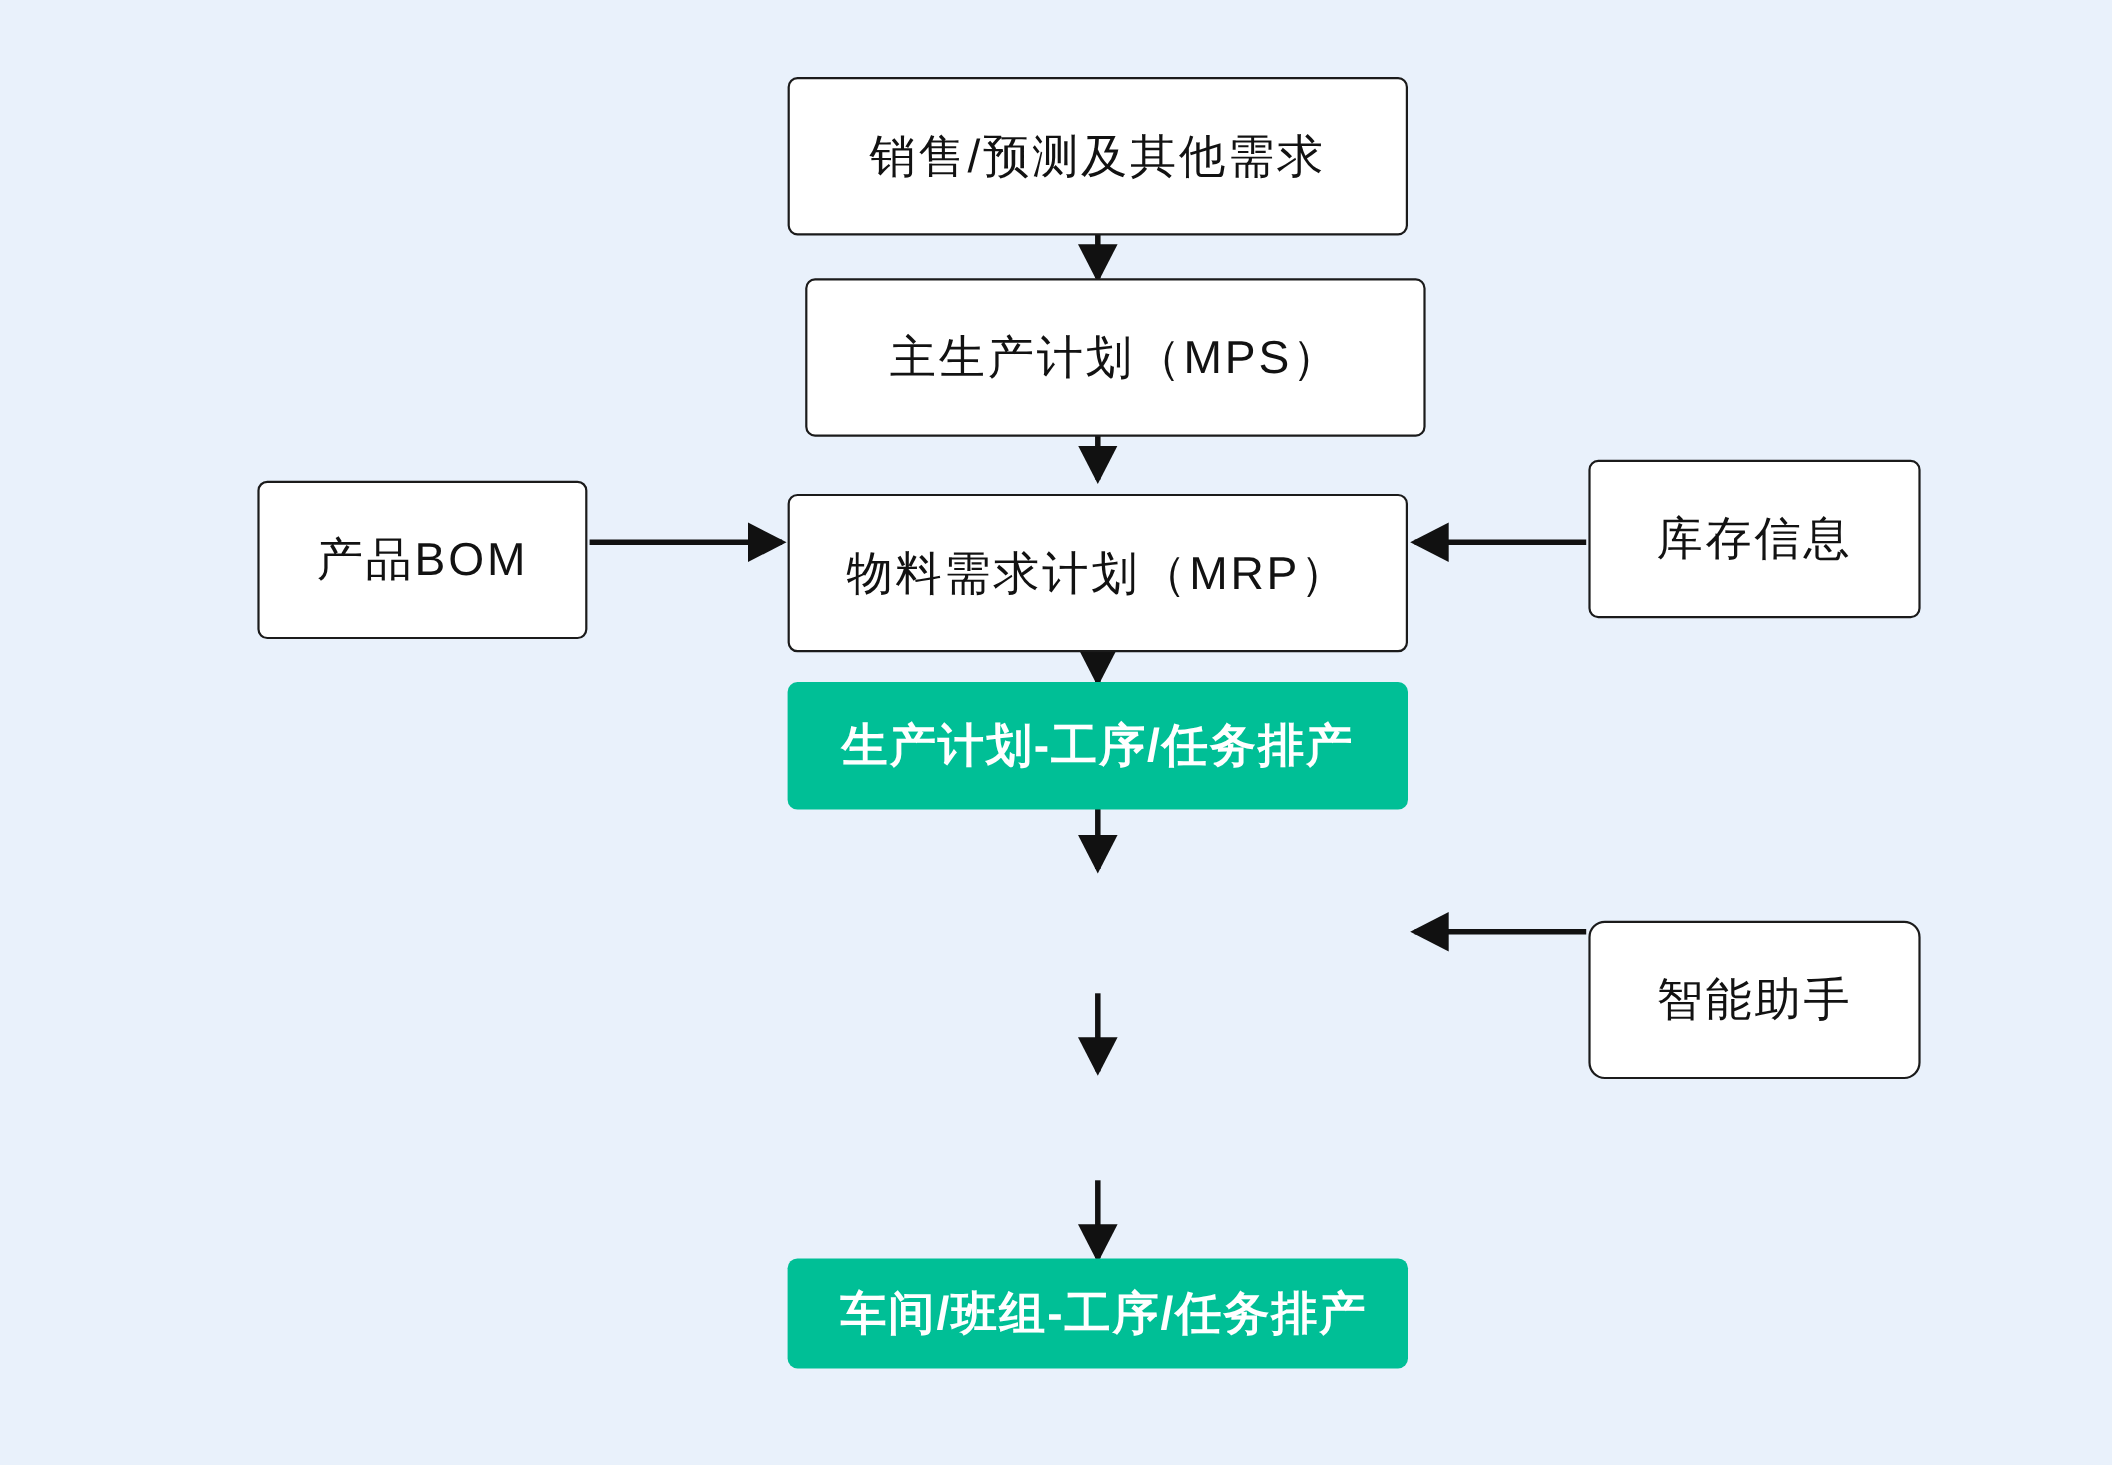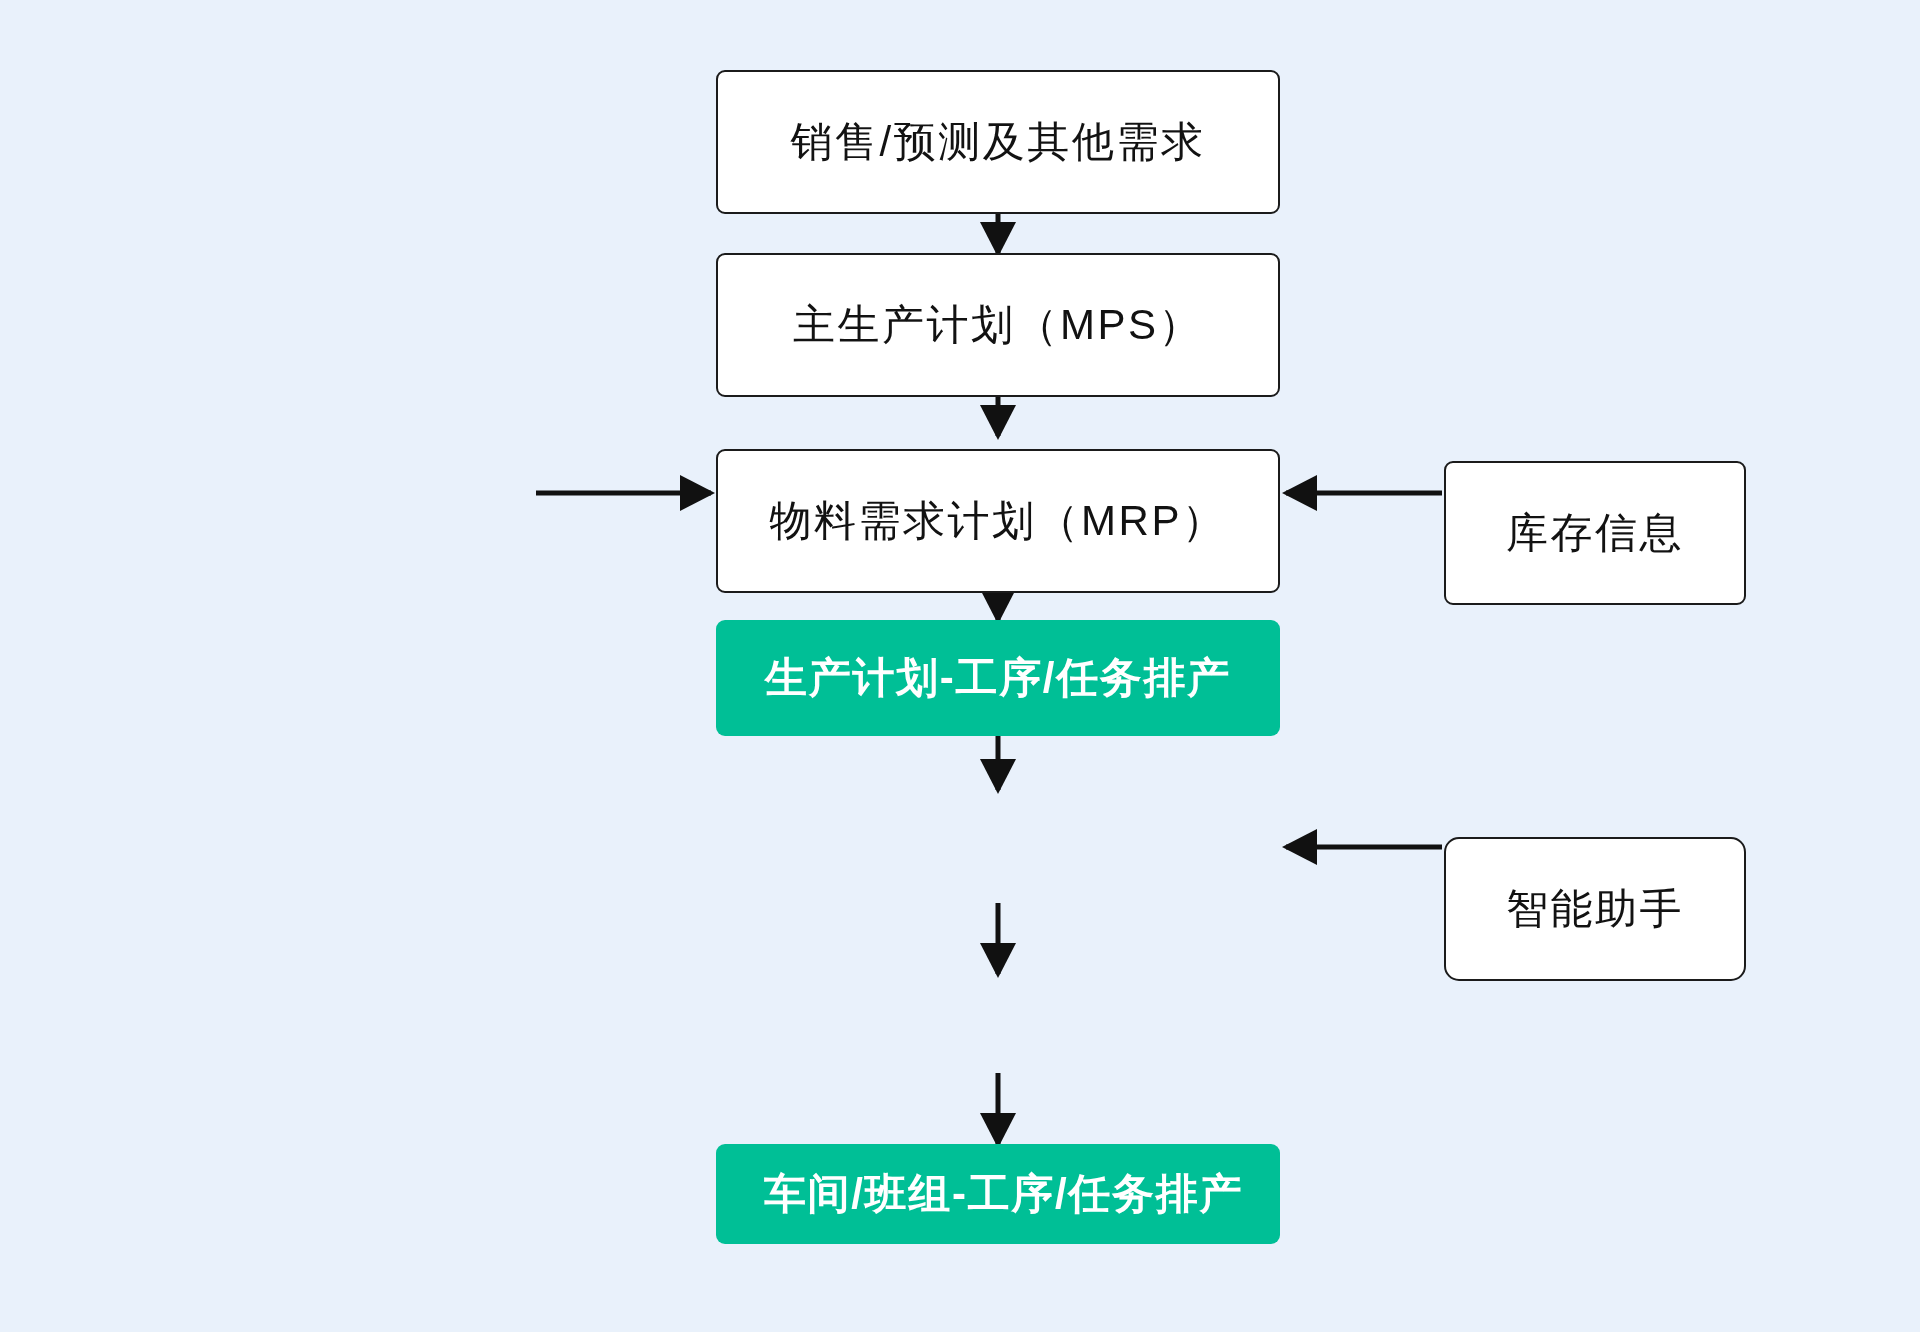--- a/index.html
+++ b/index.html
@@ -96,30 +96,33 @@
 
     <line x1="998" y1="903" x2="998" y2="974" stroke="#111111" stroke-width="5" marker-end="url(#ah)"></line>
 
     <line x1="998" y1="1073" x2="998" y2="1144" stroke="#111111" stroke-width="5" marker-end="url(#ah)"></line>
   </svg>
 
   <div class="node plain col-main row-h" style="top:70px;">
     <span>销售/预测及其他需求</span>
   </div>
 
-  <div class="node plain col-main row-h" style="top:253px;">
+  <div class="node plain col-main row-h" style="top:253px;margin-left:16px;">
     <span>主生产计划（MPS）</span>
   </div>
 
+  <div class="node plain col-left row-h" style="top:437px;">
+    <span>产品BOM</span>
+  </div>
 
   <div class="node plain col-main row-h" style="top:449px;">
     <span>物料需求计划（MRP）</span>
   </div>
 
-  <div class="node plain col-right row-h" style="top:461px;justify-content:center;">
+  <div class="node plain col-right row-h" style="top:418px;justify-content:center;">
     <span>库存信息</span>
   </div>
 
   <div class="node accent col-main" style="top:620px; height:116px;">
     <span>生产计划-工序/任务排产</span>
   </div>
 
 
   <div class="node plain col-right row-h" style="top:837px;border-radius:15px;">
     <span>智能助手</span>

